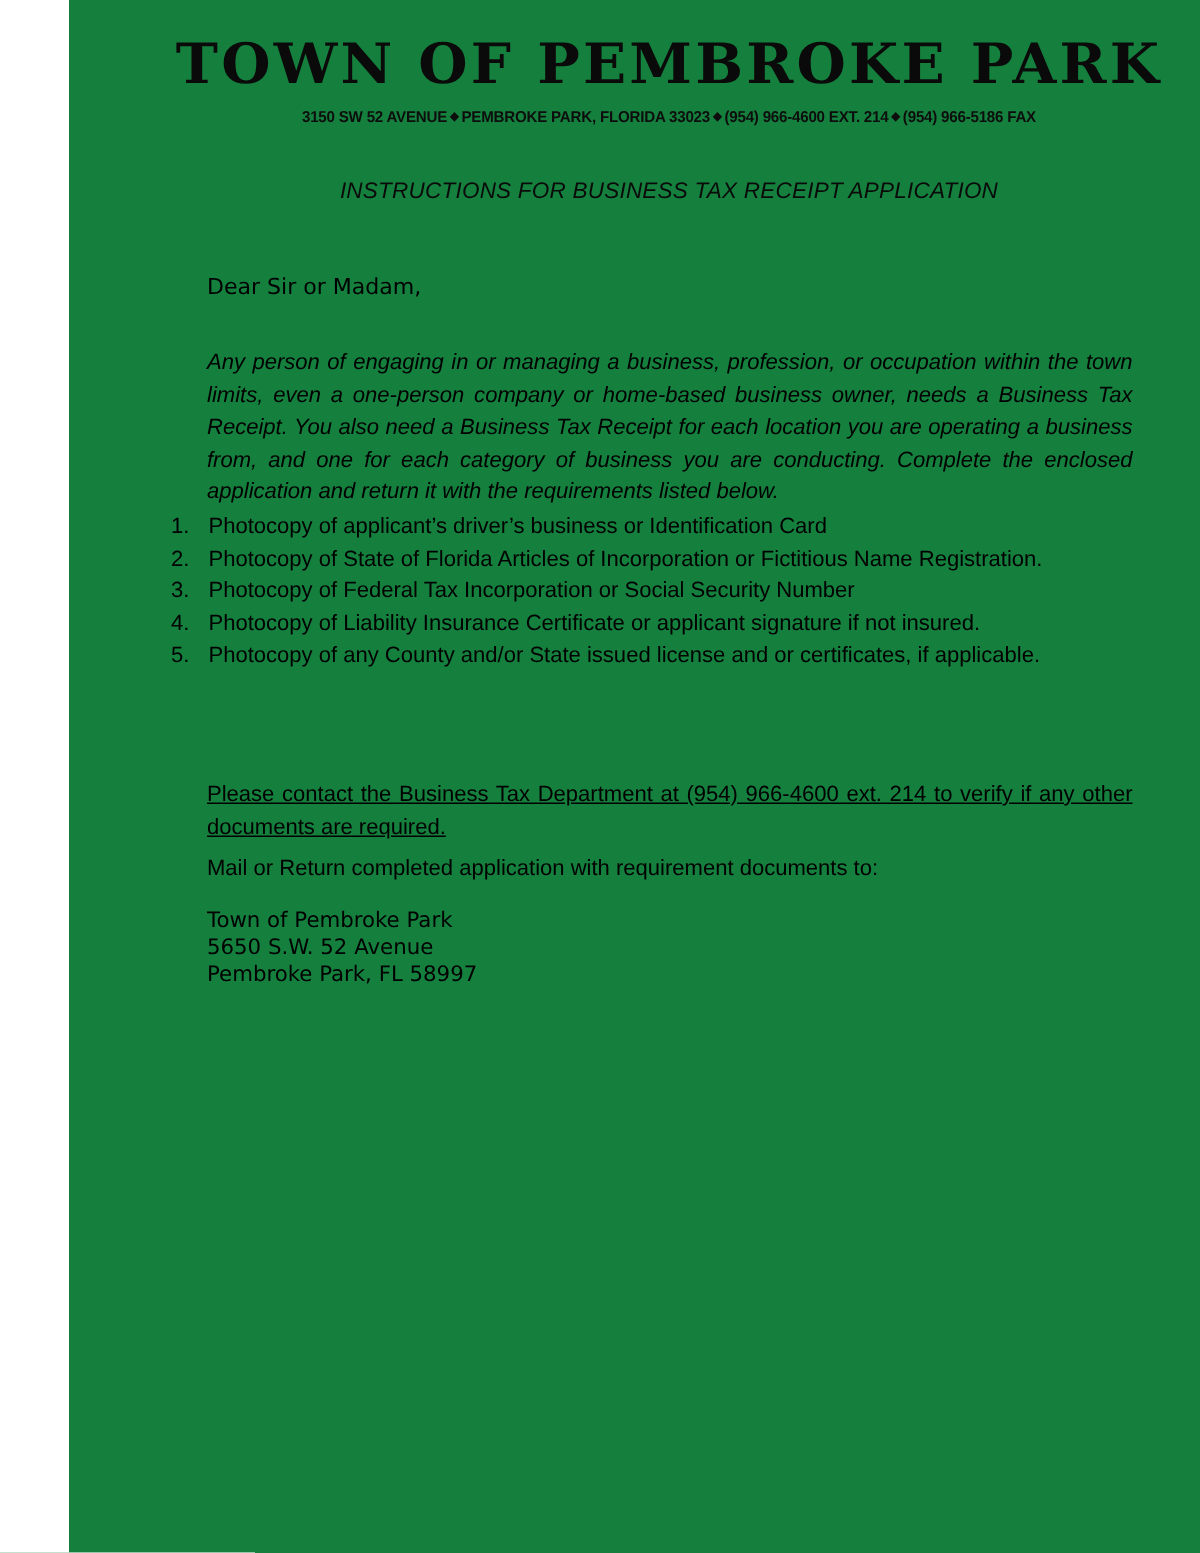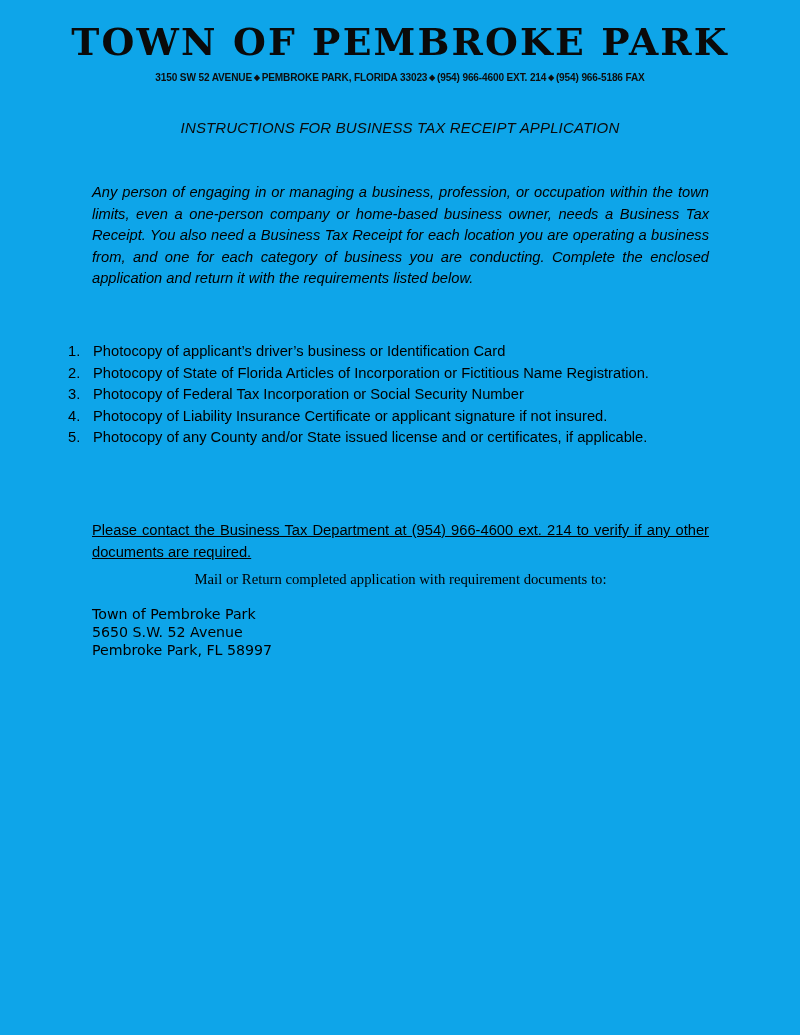--- a/index.html
+++ b/index.html
@@ -12,21 +12,22 @@
     height: 1035px;
     position: relative;
     font-family: "DejaVu Sans", sans-serif;
     color: #000000;
     overflow: hidden;
   }
 
   .page {
     position: absolute;
     inset: 0;
-    background: #0ea5e9;
+    background: #15803d;
+    margin-left: 46px;
   }
 
   
   .letterhead {
     position: absolute;
     top: 22px;
     left: 0;
     width: 800px;
     text-align: center;
   }
@@ -140,25 +141,24 @@
     text-justify: inter-word;
     margin: 0;
     text-decoration: underline;
   }
 
   .mail-line {
     position: absolute;
     top: 569px;
     left: 92px;
     width: 617px;
-    font-family: Liberation Serif, serif;
-    font-size: 14.7px;
-    line-height: 21.5px;
-    margin: 0;
-    text-align: center;
+    font-family: Liberation Sans, sans-serif;
+    font-size: 14.7px;
+    line-height: 21.5px;
+    margin: 0;
   }
 
   .address-block {
     position: absolute;
     top: 605px;
     left: 92px;
     width: 400px;
     font-family: "DejaVu Sans", sans-serif;
     font-size: 14.2px;
     line-height: 18px;
@@ -176,20 +176,21 @@
   <div class="letterhead">
     <div class="org-title">TOWN OF PEMBROKE PARK</div>
     <div class="org-address">
       <span>3150 SW 52 AVENUE</span><span class="sep-diamond">◆</span><span>PEMBROKE PARK, FLORIDA 33023</span><span class="sep-diamond">◆</span><span>(954) 966-4600 EXT. 214</span><span class="sep-diamond">◆</span><span>(954) 966-5186 FAX</span>
     </div>
   </div>
 
   <div class="doc-title">INSTRUCTIONS FOR BUSINESS TAX RECEIPT APPLICATION</div>
 
   <div class="body-area">
+    <p class="salutation">Dear Sir or Madam,</p>
     <p class="intro-para">Any person of engaging in or managing a business, profession, or occupation within the town limits, even a one-person company or home-based business owner, needs a Business Tax Receipt. You also need a Business Tax Receipt for each location you are operating a business from, and one for each category of business you are conducting. Complete the enclosed application and return it with the requirements listed below.</p>
   </div>
 
   <ol class="req-list">
     <li>
       <span class="num">1.</span>
       <span class="txt">Photocopy of applicant’s driver’s business or Identification Card</span>
     </li>
     <li>
       <span class="num">2.</span>

